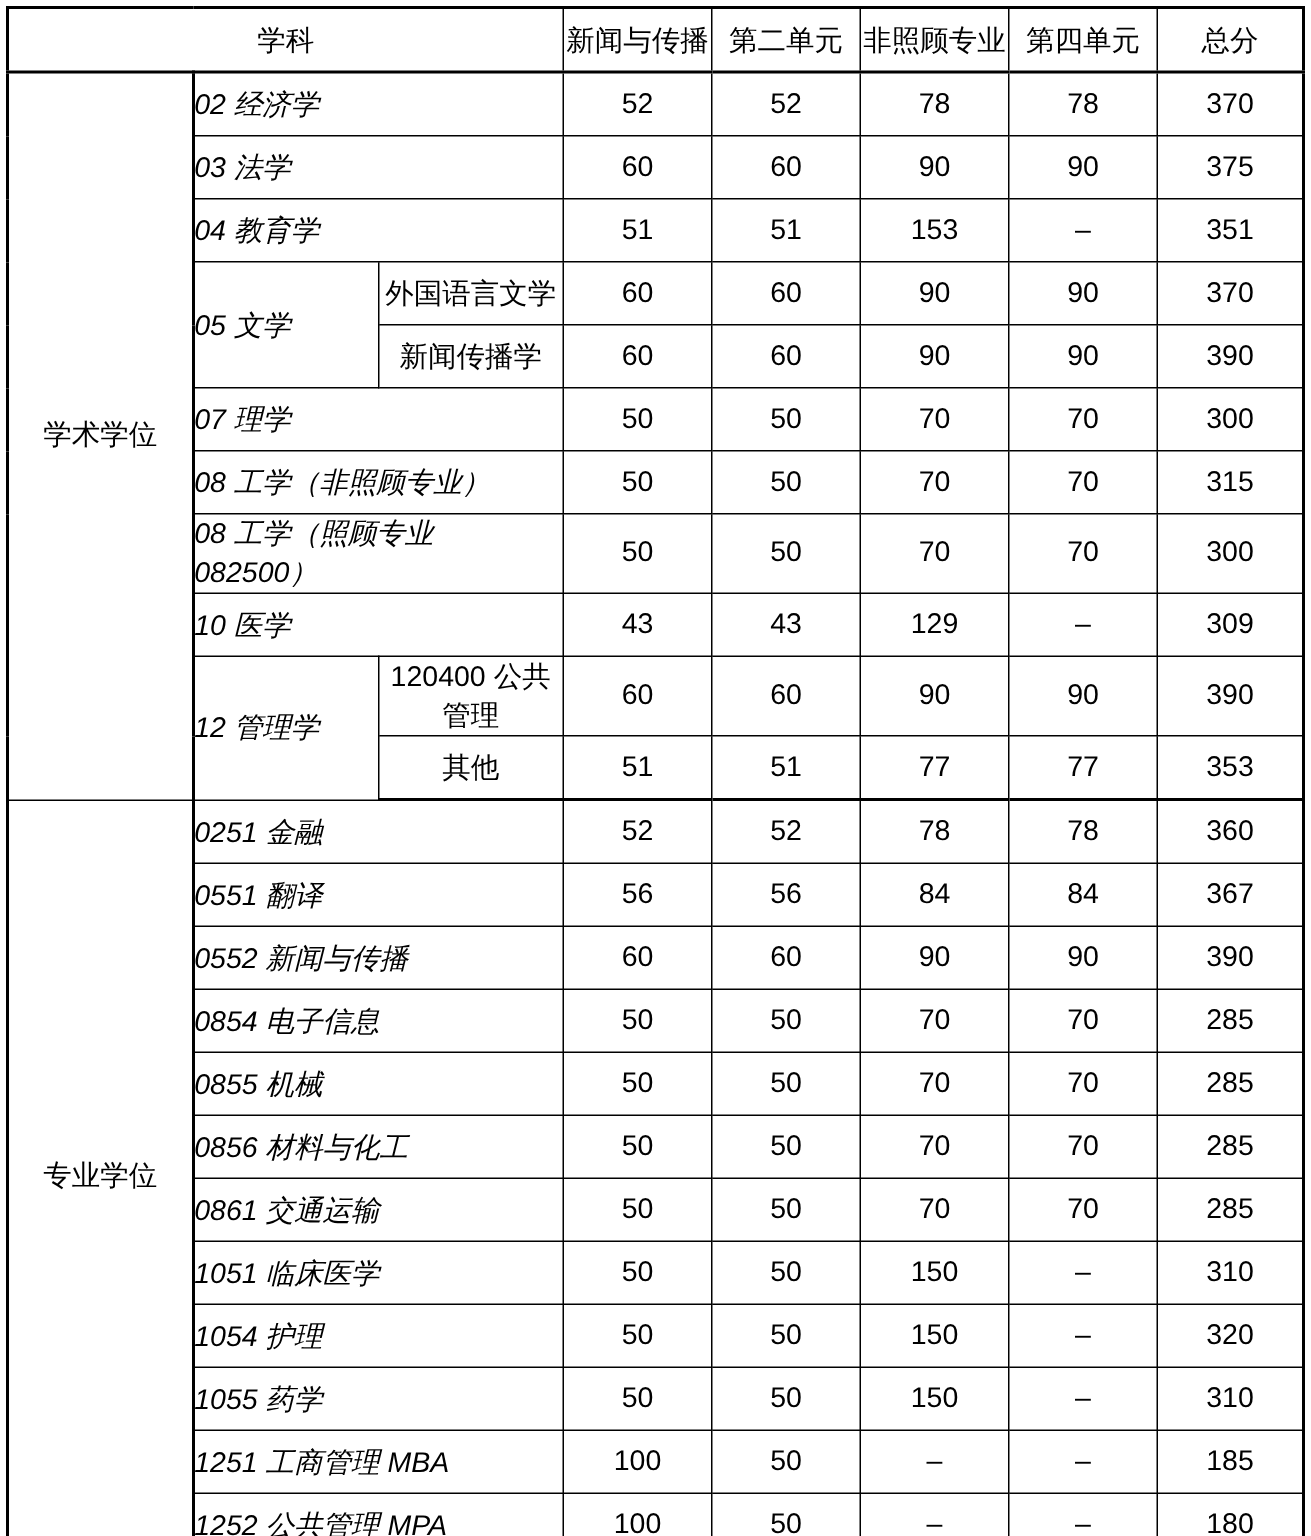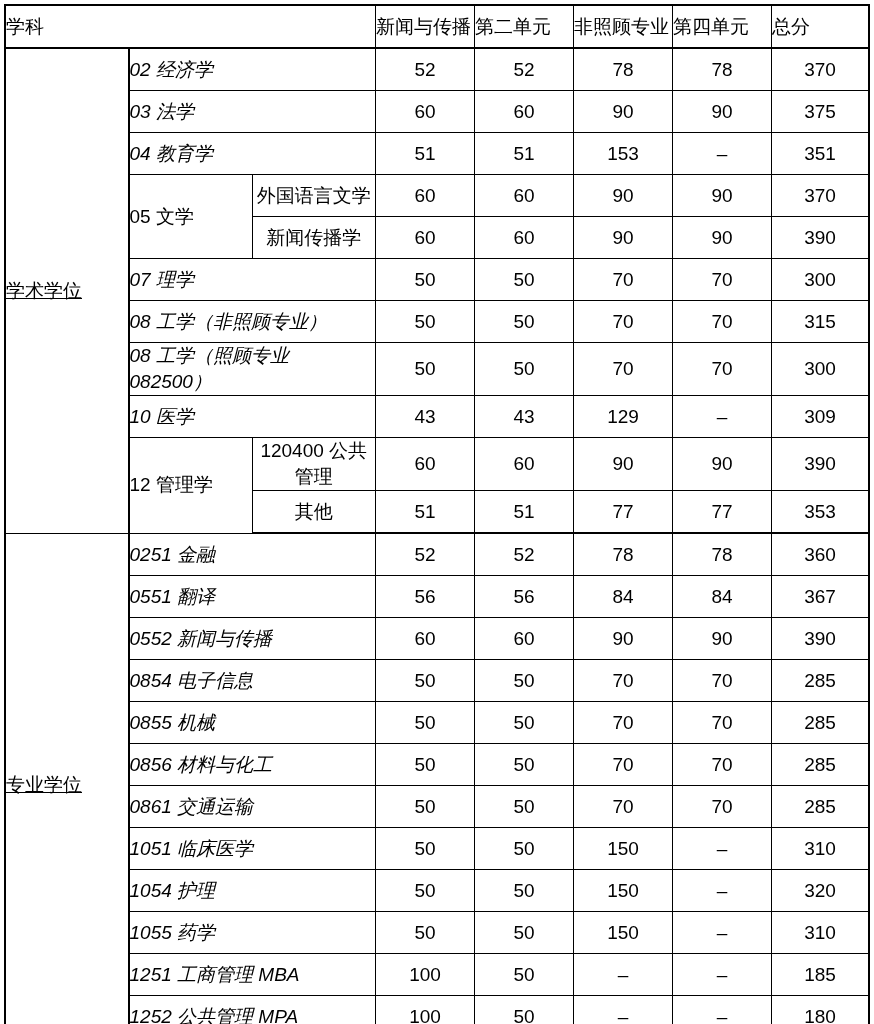--- a/index.html
+++ b/index.html
@@ -24,27 +24,28 @@
     font-size: 19px;
     padding: 0;
     height: 41px;
     background: #ffffff;
   }
   
   #score-table {
     border: 2px solid #000000;
   }
   .cat-cell {
+    text-align: center;
     font-size: 19px;
     line-height: 1.25;
     width: 34px;
     border-right: 2px solid #000 !important;
-    text-decoration: underline;
   }
   .head-row td {
+    text-align: center;
     height: 58px;
     border-bottom: 2px solid #000 !important;
   }
   .subject-head {
     font-size: 21px;
   }
   .num-head {
     width: 98px;
     font-size: 20px;
   }
@@ -56,20 +57,21 @@
     text-align: left;
     padding-left: 8px;
     font-size: 19px;
     font-style: italic;
   }
   .name-cell-main {
     text-align: left;
     padding-left: 8px;
     font-size: 19px;
     vertical-align: middle;
+    font-style: italic;
   }
   .sub-cell {
     text-align: center;
     padding-left: 8px;
     font-size: 19px;
   }
   .num-cell {
     text-align: center;
     font-size: 20px;
   }

